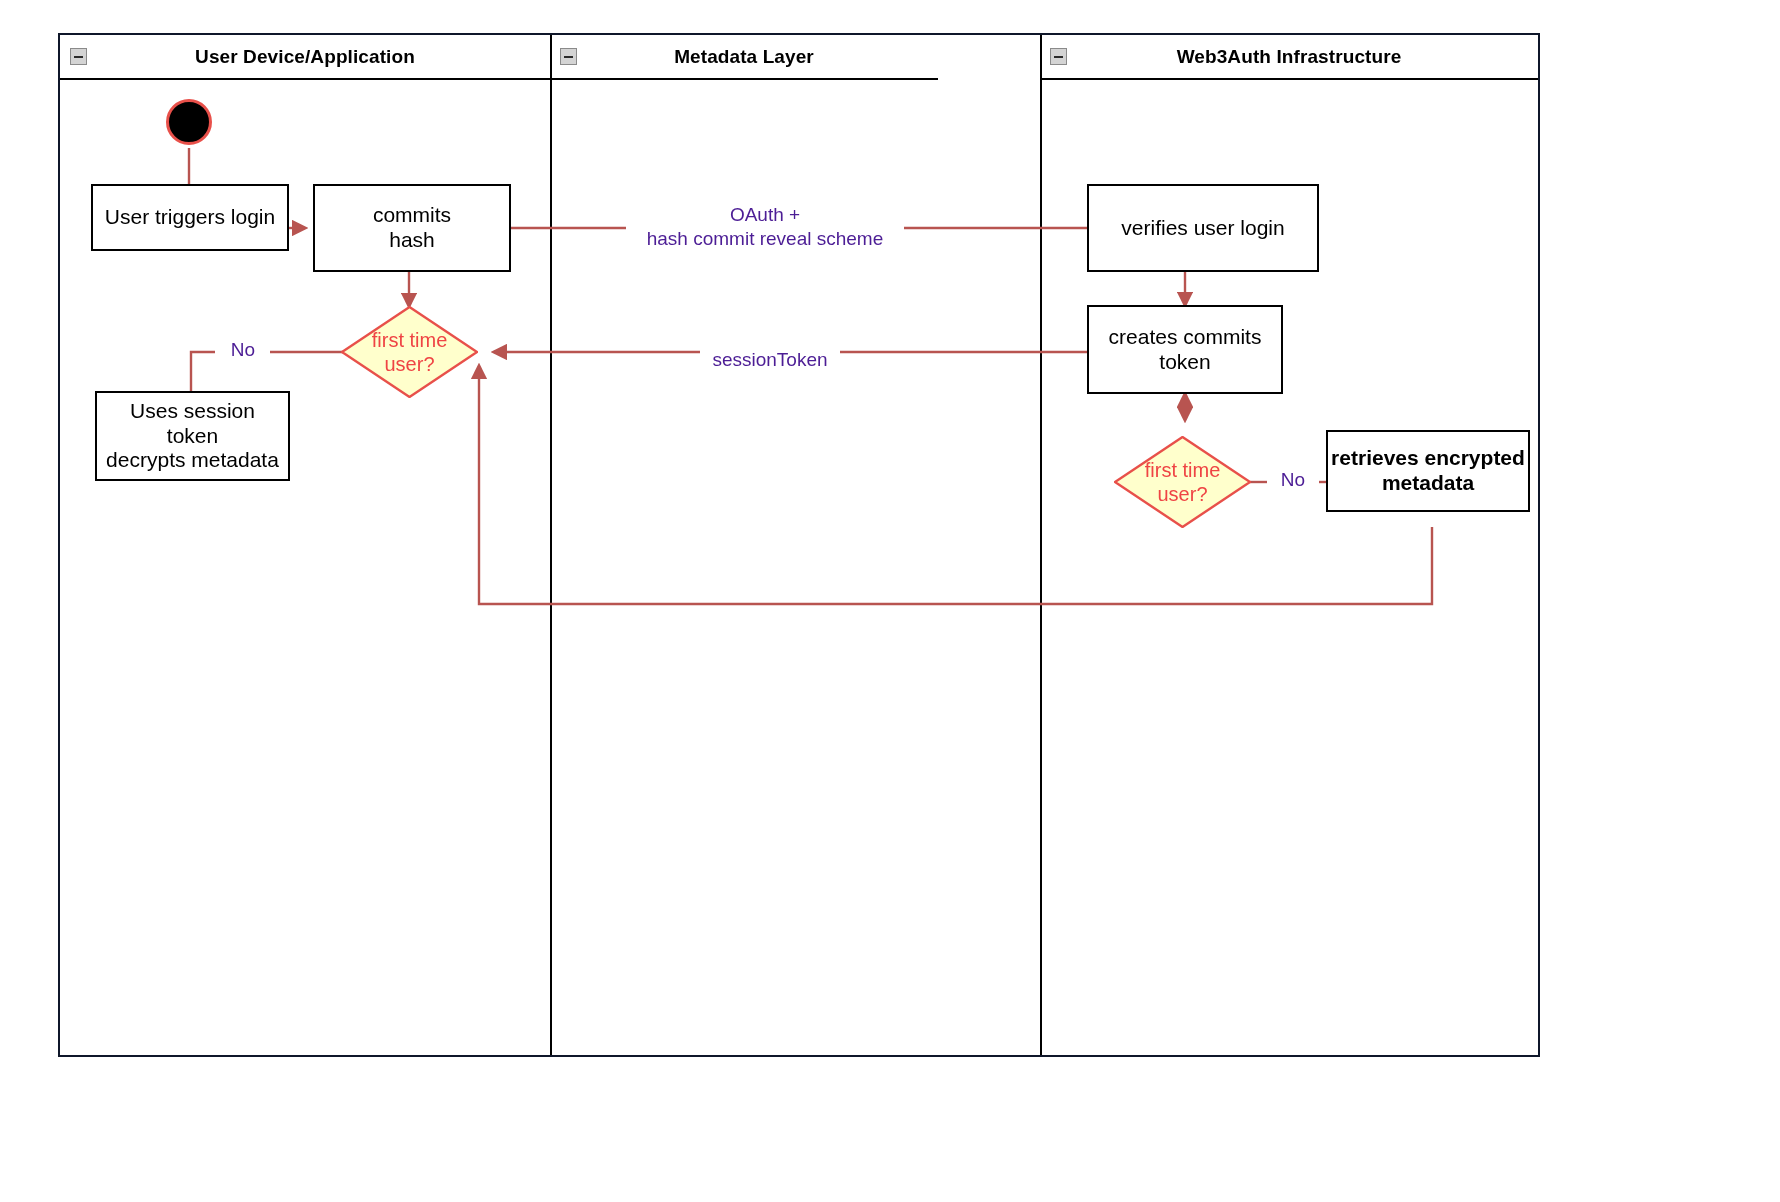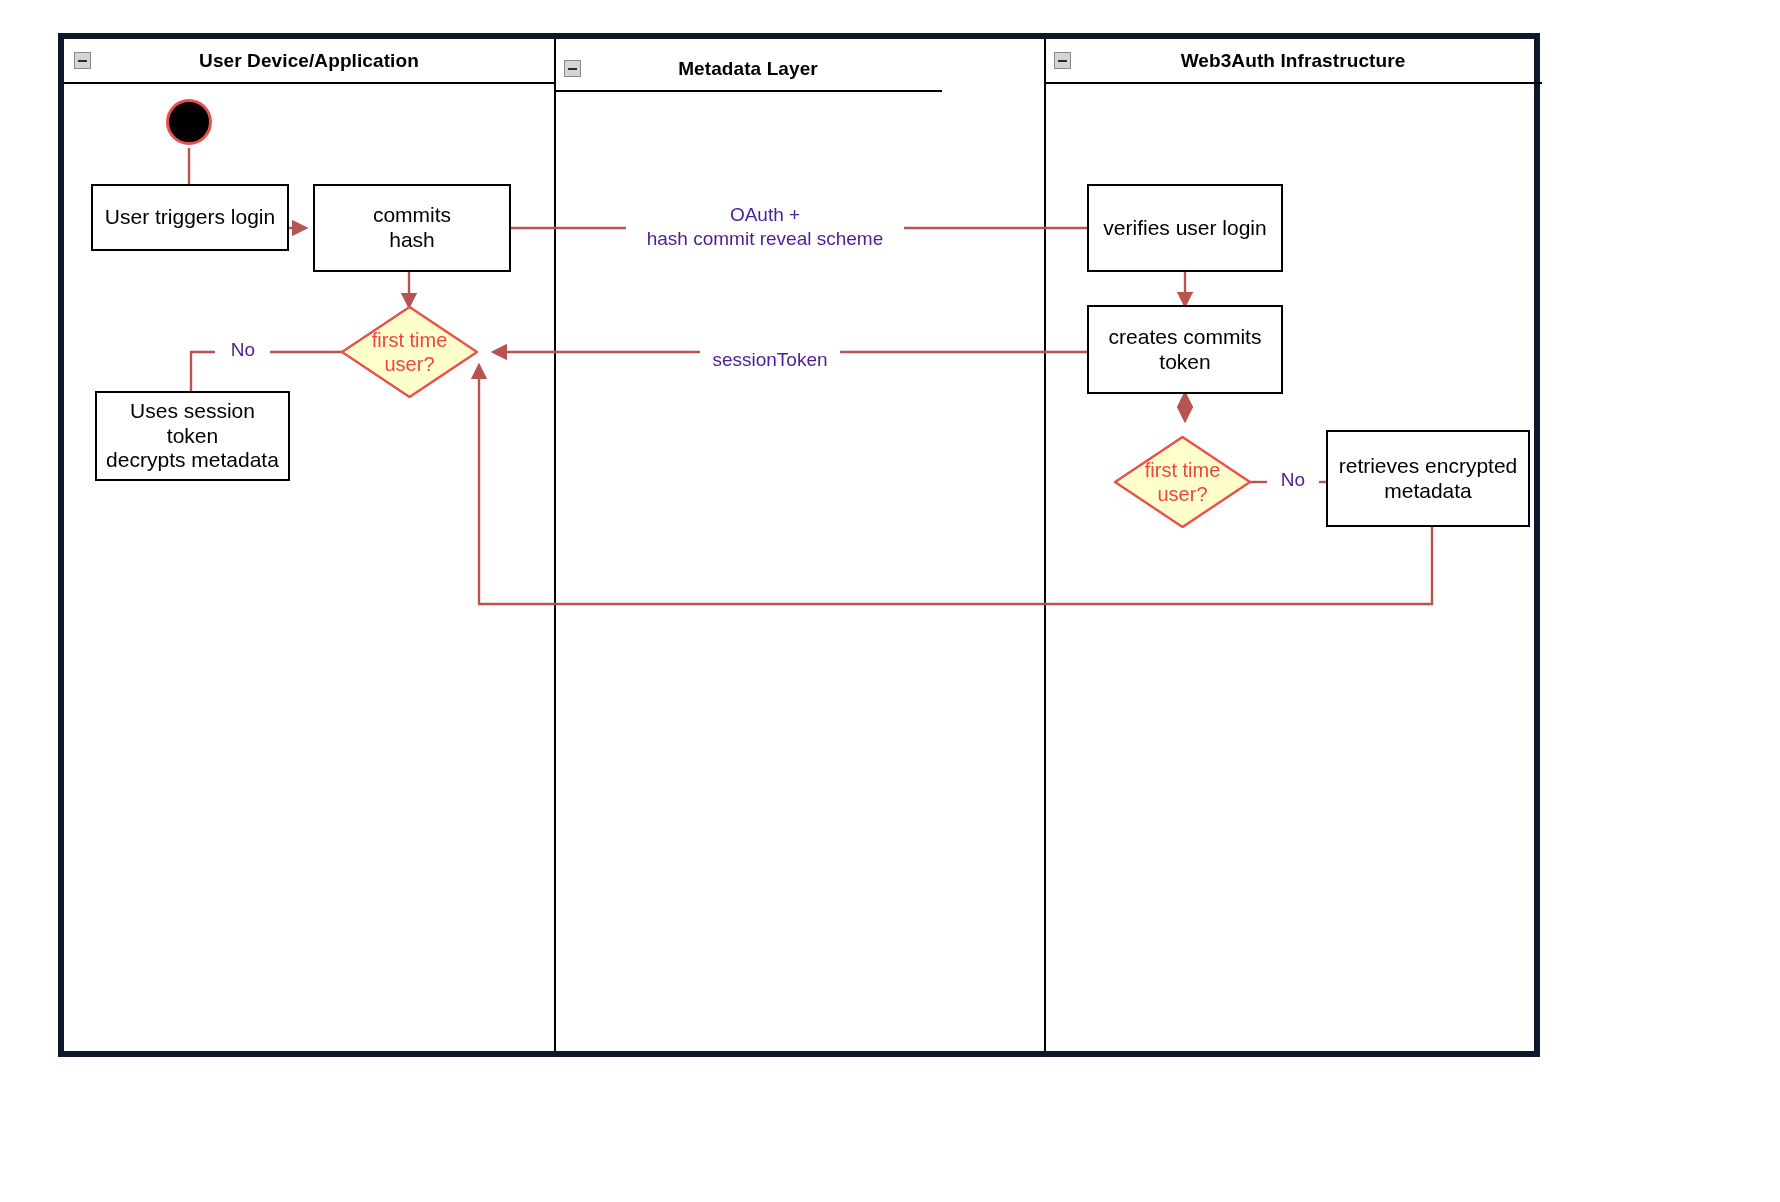--- a/index.html
+++ b/index.html
@@ -2,21 +2,21 @@
 <html><head>
 <meta charset="utf-8">
 <title>Activity Diagram</title>
 <style>
   html,body{margin:0;padding:0;background:#ffffff;}
   body{font-family:"Liberation Sans",sans-serif;}
   #stage{position:relative;width:1780px;height:1202px;background:#ffffff;overflow:hidden;}
 
   
   .pool{position:absolute;left:58px;top:33px;width:1482px;height:1024px;
-        border:6px solid #0f172a;box-sizing:border-box;background:#fff;}
+        border:2px solid #0f172a;box-sizing:border-box;background:#fff;}
   .lane-div{position:absolute;top:0;height:100%;width:0;border-left:2px solid #000;}
   .lane-header{position:absolute;top:0;height:45px;box-sizing:border-box;
         border-bottom:2px solid #000;display:flex;align-items:center;justify-content:center;}
   .lane-title{font-size:19px;font-weight:bold;color:#000;letter-spacing:0.1px;}
   .collapse-icon{position:absolute;left:10px;top:13px;width:17px;height:17px;
         background:#d4d4d4;border:1px solid #8a8a8a;box-sizing:border-box;
         display:flex;align-items:center;justify-content:center;}
   .collapse-icon i{display:block;width:9px;height:2px;background:#2b2b2b;}
 
   
@@ -46,21 +46,21 @@
 
     <div class="lane-div" style="left:490px;"></div>
     <div class="lane-div" style="left:980px;"></div>
 
     <div class="lane-header" style="left:0;width:490px;">
       <span class="collapse-icon">
           <i></i>
         </span>
       <span class="lane-title">User Device/Application</span>
     </div>
-    <div class="lane-header" style="left:490px;width:388px;margin-top:8px;">
+    <div class="lane-header" style="left:490px;width:388px;">
       <span class="collapse-icon">
           <i></i>
         </span>
       <span class="lane-title">Metadata Layer</span>
     </div>
     <div class="lane-header" style="left:980px;width:498px;">
       <span class="collapse-icon">
           <i></i>
         </span>
       <span class="lane-title">Web3Auth Infrastructure</span>
@@ -121,40 +121,40 @@
       <span>user?</span>
     </div>
   </div>
 
   <div class="node" style="left:95px;top:391px;width:195px;height:90px;flex-direction:column;">
     <span>Uses session</span>
     <span>token</span>
     <span>decrypts metadata</span>
   </div>
 
-  <div class="node" style="left:1087px;top:184px;width:196px;height:88px;">
+  <div class="node" style="left:1087px;top:184px;width:232px;height:88px;">
     <span>verifies user login</span>
   </div>
 
   <div class="node" style="left:1087px;top:305px;width:196px;height:89px;flex-direction:column;">
     <span>creates commits</span>
     <span>token</span>
   </div>
 
   <div class="diamond" style="left:1114px;top:436px;width:137px;height:92px;">
     <svg width="137" height="92" xmlns="http://www.w3.org/2000/svg">
       <polygon points="68.5,1 136,46 68.5,91 1,46" fill="#ffffcc" stroke="#e8504a" stroke-width="2.4"></polygon>
     </svg>
     <div class="dlabel">
       <span>first time</span>
       <span>user?</span>
     </div>
   </div>
 
-  <div class="node" style="left:1326px;top:430px;width:204px;height:97px;flex-direction:column;">
+  <div class="node" style="left:1326px;top:430px;width:204px;height:82px;flex-direction:column;font-weight:bold;">
     <span>retrieves encrypted</span>
     <span>metadata</span>
   </div>
 
   <div class="edge-label" style="left:626px;top:203px;width:268px;">
     <div>OAuth +</div>
     <div>hash commit reveal scheme</div>
   </div>
 
   <div class="edge-label" style="left:700px;top:348px;width:130px;">sessionToken</div>

